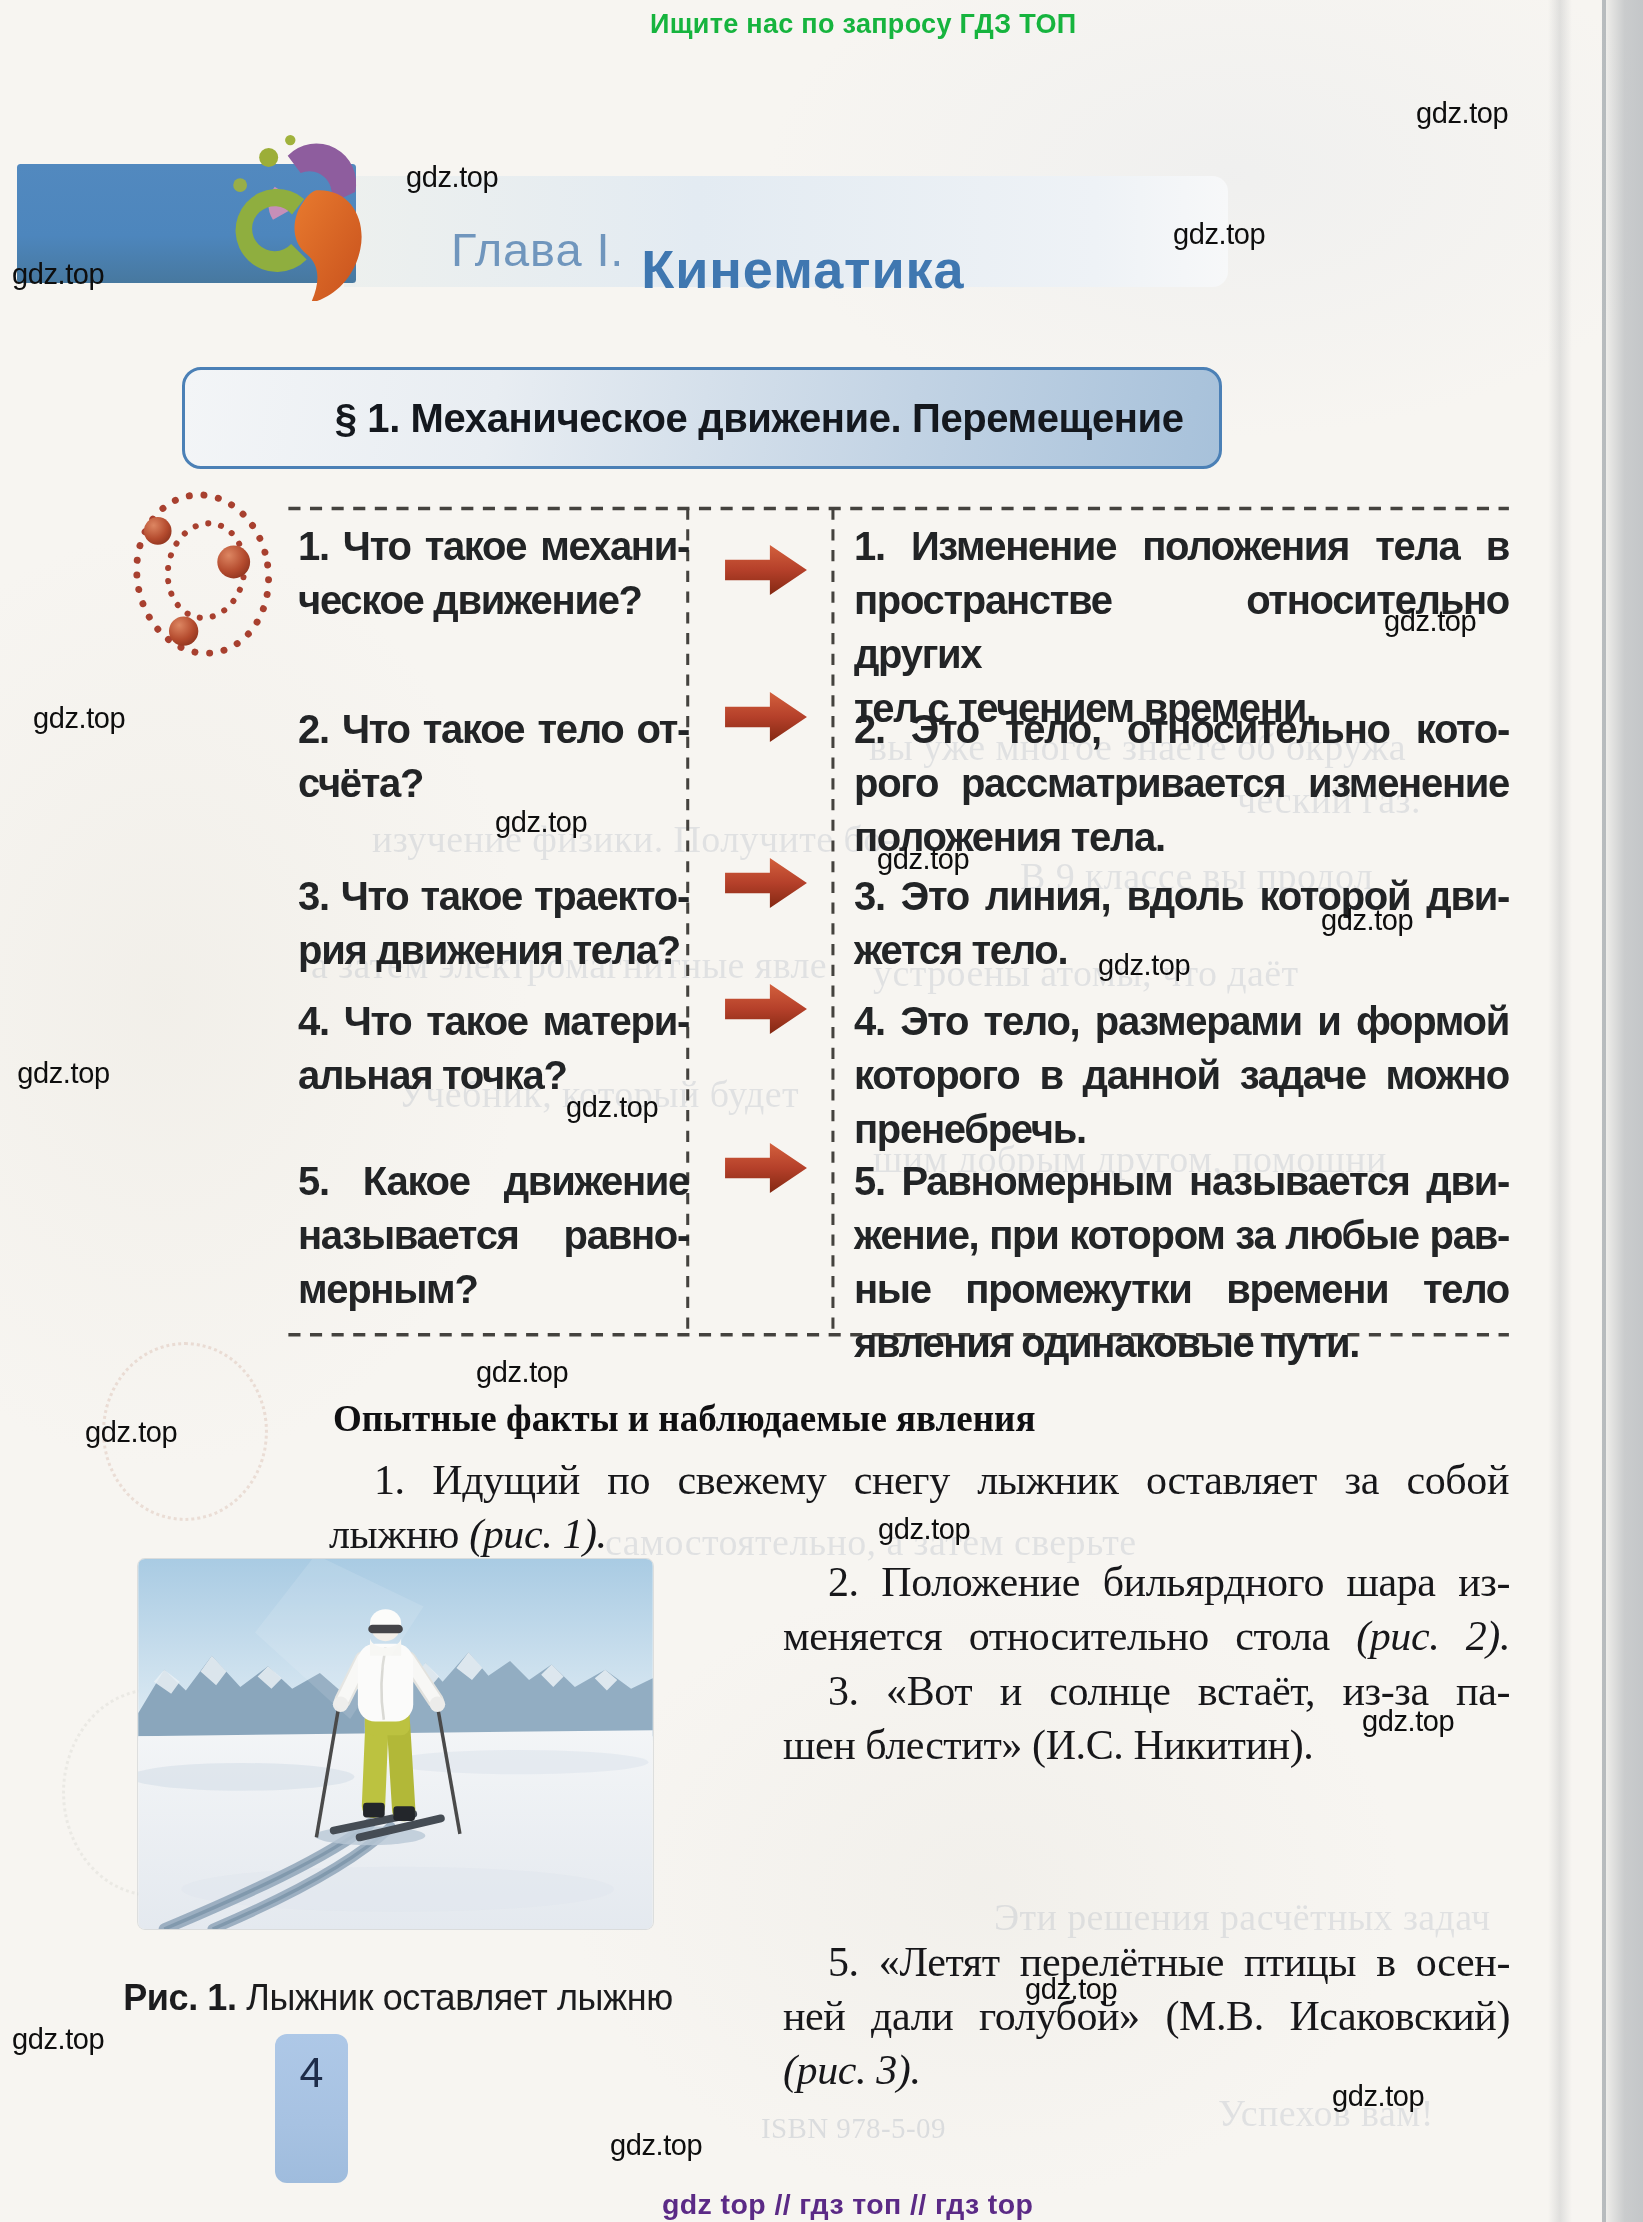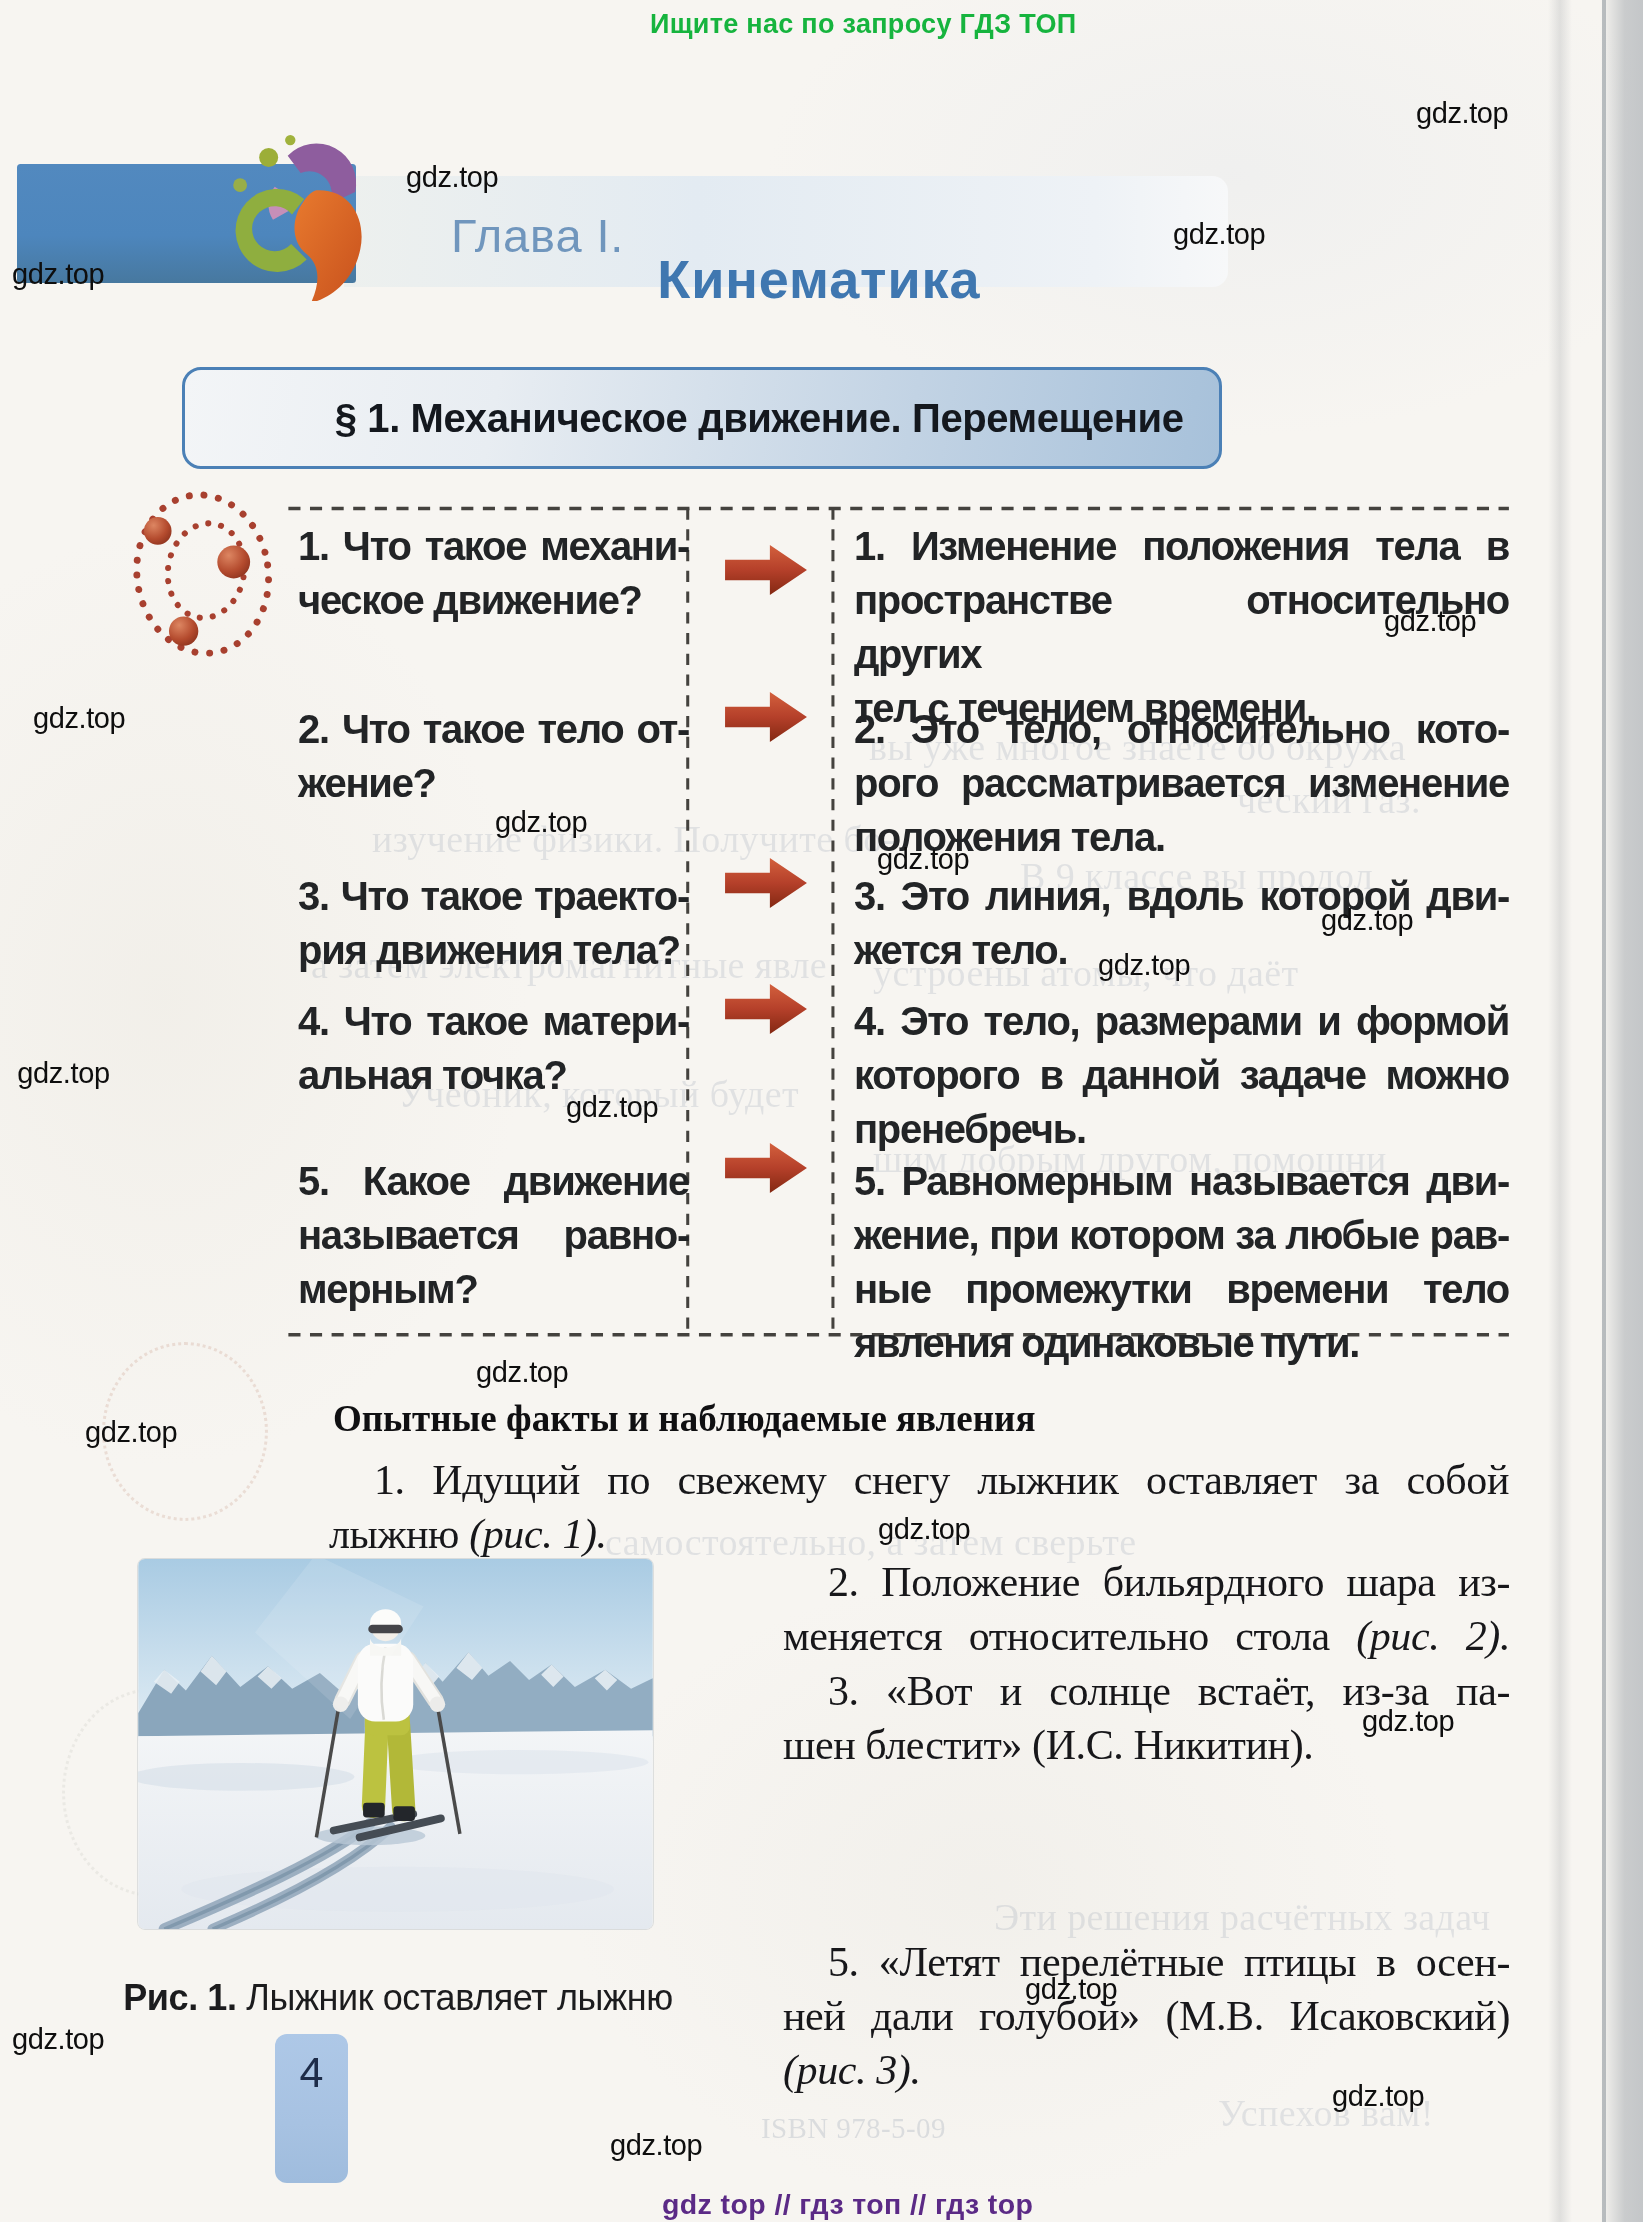--- a/index.html
+++ b/index.html
@@ -17,21 +17,21 @@
   .banner{position:absolute;left:650px;top:8.6px;font-size:27px;font-weight:600;color:#16b43e;
       letter-spacing:0.3px;white-space:nowrap;z-index:40;}
   .footer{position:absolute;left:662px;top:2188px;font-size:28.5px;font-weight:600;color:#5b2a86;
       letter-spacing:0.4px;white-space:nowrap;z-index:40;}
   
   .band-solid{position:absolute;left:17.3px;top:164px;width:339px;height:119px;border-radius:3.5px;
       background:linear-gradient(180deg,#5289bf 0%,#4d86bd 60%,#47789f 100%);z-index:2;}
   .band-light{position:absolute;left:344px;top:176px;width:884px;height:111px;
       border-radius:0 15.6px 15.6px 0;
       background:linear-gradient(to right,#edf0ee 0%,#e3ebf2 40%,#eef2f6 85%,#f7f8f9 100%);z-index:1;}
-  .chapter{position:absolute;left:451px;top:208px;display:flex;align-items:flex-start;gap:33px;z-index:3;white-space:nowrap;}
+  .chapter{position:absolute;left:451px;top:198px;display:flex;align-items:center;gap:17px;z-index:3;white-space:nowrap;}
   .chapter .lbl{font-size:47px;font-weight:400;color:#7096bd;letter-spacing:0.9px;}
   .chapter .ttl{font-size:54px;font-weight:bold;color:#3f77b0;letter-spacing:0.9px;margin-top:40px;}
   .logo{position:absolute;left:214px;top:128px;z-index:4;}
   
   .section-box{position:absolute;left:182px;top:367px;width:1040px;height:102px;box-sizing:border-box;
       border:3.5px solid #4b80b6;border-radius:19px;
       background:linear-gradient(100deg,#f3f5f7 0%,#e8edf2 30%,#c2d3e4 70%,#a7c1da 100%);
       display:flex;align-items:center;justify-content:center;padding-left:130px;padding-right:15.6px;z-index:3;}
   .section-box span{font-size:40px;font-weight:bold;color:#14181e;letter-spacing:-0.4px;white-space:nowrap;}
   .tblock{position:absolute;z-index:5;}
@@ -173,21 +173,21 @@
   <svg class="abs" style="left:725px;top:1143px;z-index:5" width="82" height="50" viewBox="0 0 95 58">
     <polygon points="0,17 52,17 52,0 95,29 52,58 52,41 0,41" fill="url(#arrowGrad)"></polygon>
     </svg>
 
   <div class="tblock" style="left:298px;top:519px;width:391px">
     <div class="ln jl">1. Что такое механи-</div>
       <div class="ln">ческое движение?</div>
   </div>
   <div class="tblock" style="left:298px;top:702px;width:391px">
     <div class="ln jl">2. Что такое тело от-</div>
-      <div class="ln">жение?</div>
+      <div class="ln">счёта?</div>
   </div>
   <div class="tblock" style="left:298px;top:869px;width:391px">
     <div class="ln jl">3. Что такое траекто-</div>
       <div class="ln">рия движения тела?</div>
   </div>
   <div class="tblock" style="left:298px;top:994px;width:391px">
     <div class="ln jl">4. Что такое матери-</div>
       <div class="ln">альная точка?</div>
   </div>
   <div class="tblock" style="left:298px;top:1154px;width:391px">

